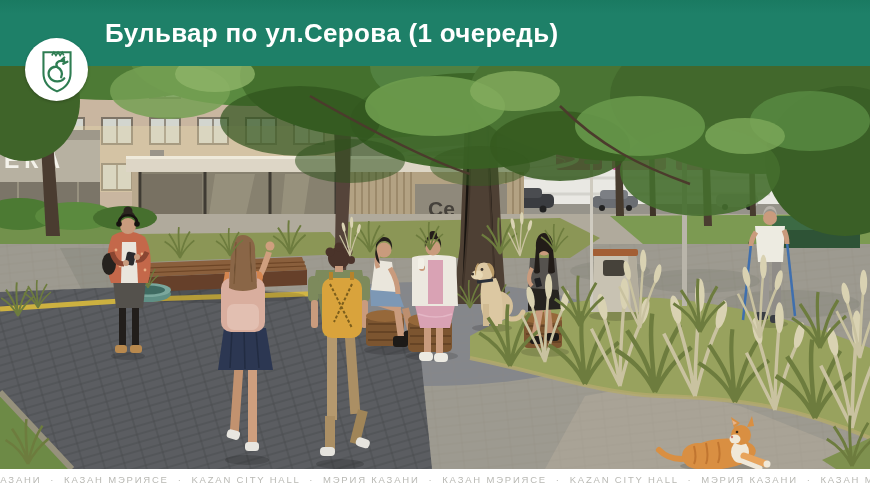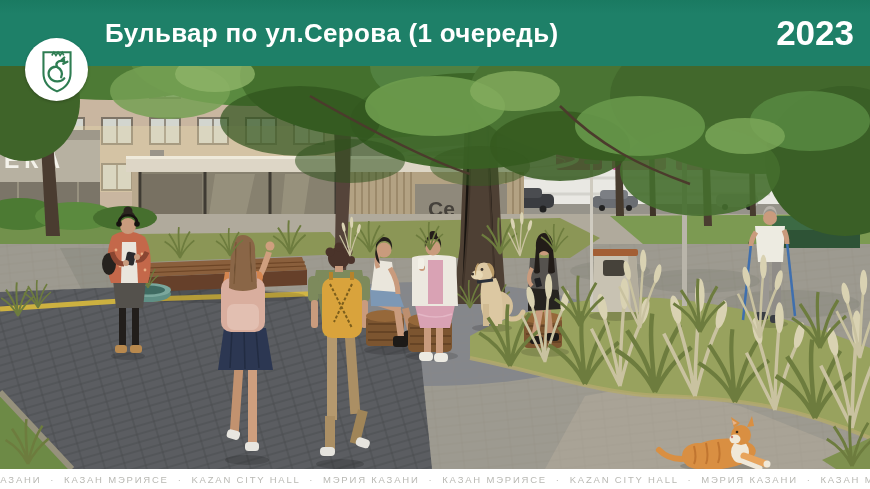--- a/index.html
+++ b/index.html
@@ -19,21 +19,20 @@
   .footer-text{color:#b9b9b4;font-size:9.5px;letter-spacing:1.8px;white-space:pre;}
   .svgsign{font-family:"Liberation Sans",sans-serif;font-weight:bold;}
 </style>
 </head>
 <body>
 
 <div class="slide">
 
   <div class="header">
     <div class="title">Бульвар по ул.Серова (1 очередь)</div>
-    <div class="year">2023</div>
   </div>
 
   <div class="logo">
     <svg width="42" height="50" viewBox="0 0 40 48">
       <path d="M7,7 H33 V27 C33,37 26,42 20,44.5 C14,42 7,37 7,27 Z" fill="none" stroke="#2e7d52" stroke-width="2"></path>
       <path d="M15,10 l2,-3 l2,3 l2,-3 l2,3 l2,-3 l1.5,3" fill="none" stroke="#2e7d52" stroke-width="1.6"></path>
       <path d="M27,16 C22,14 18,17 20,21 C14,20 10,26 13,31 C16,36 24,36 27,32 M20,21 C24,23 26,27 24,31 M24,15 l3,-3 M26,18 l4,-2" fill="none" stroke="#2e7d52" stroke-width="2.2" stroke-linecap="round"></path>
       <circle cx="26.5" cy="14.5" r="1.4" fill="#2e7d52"></circle>
     </svg>
   </div>

